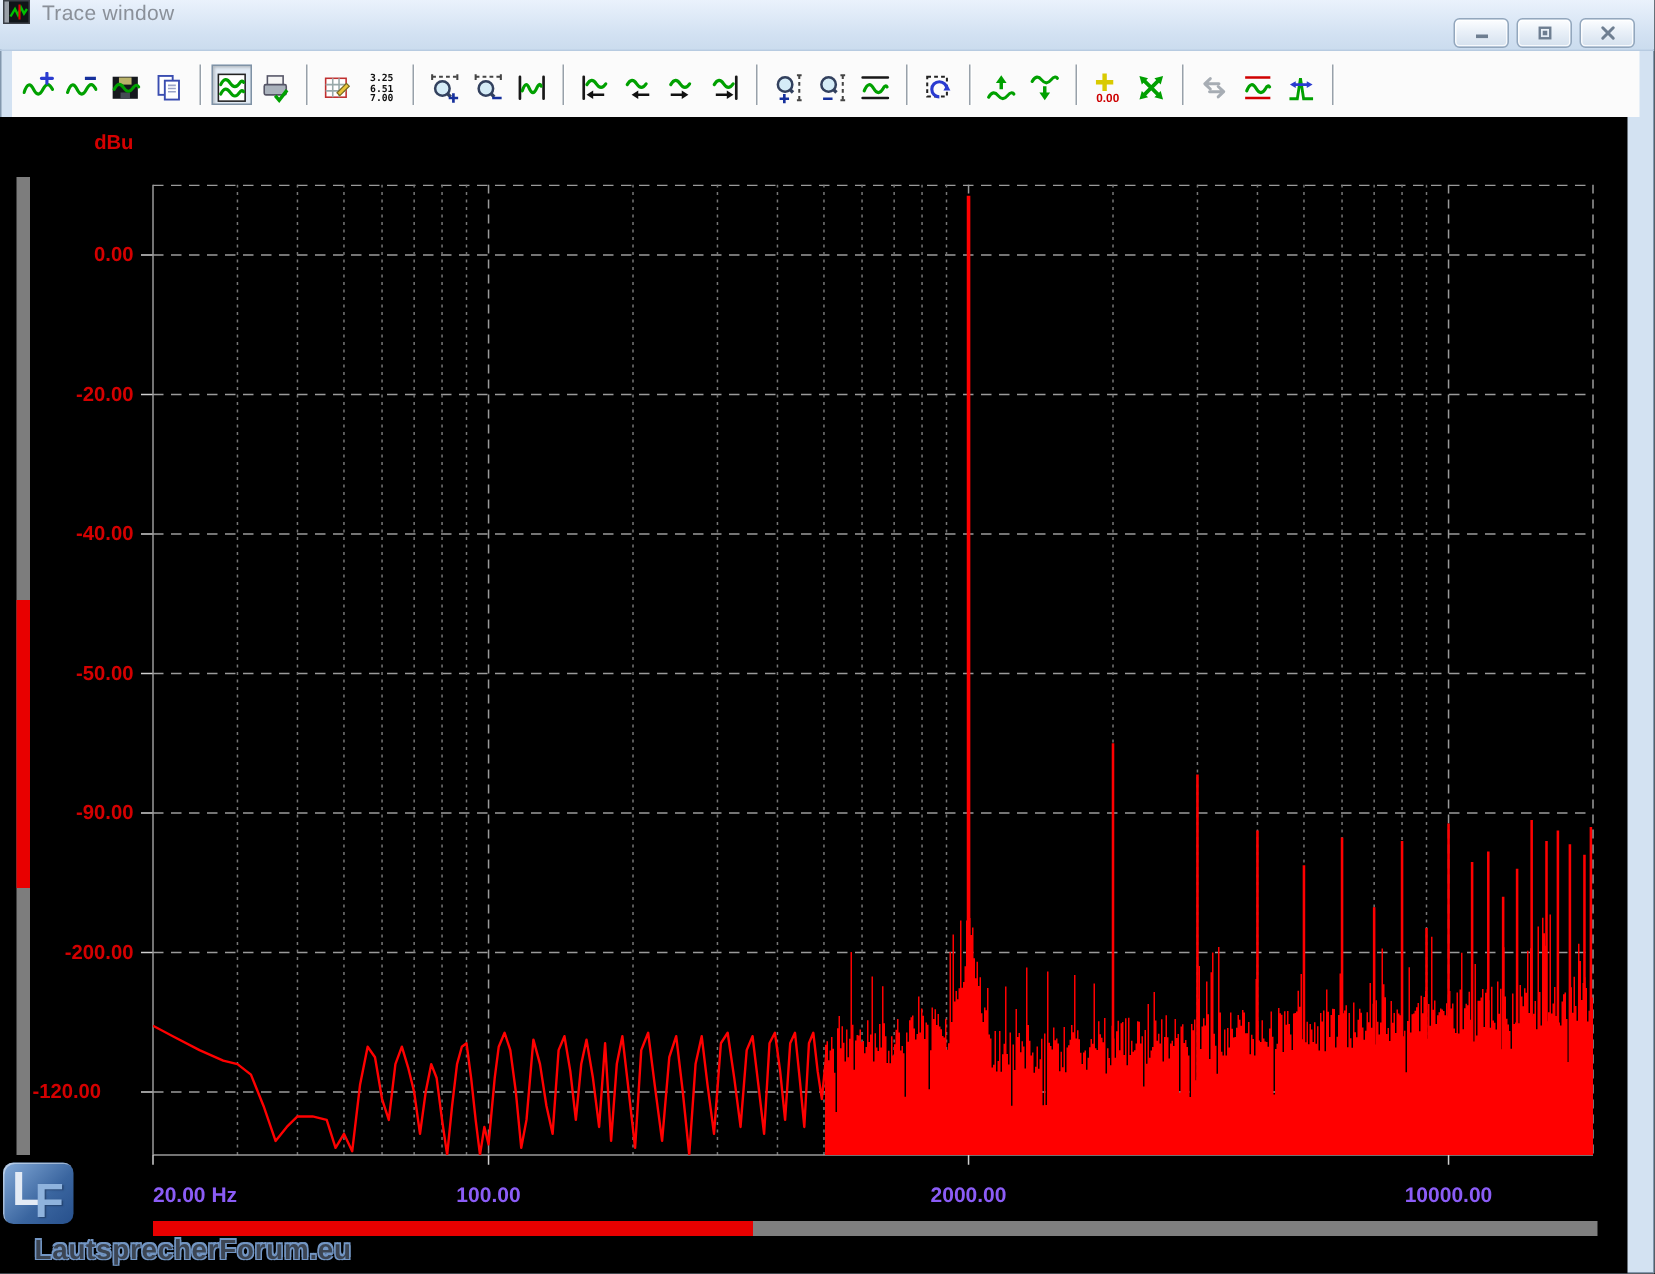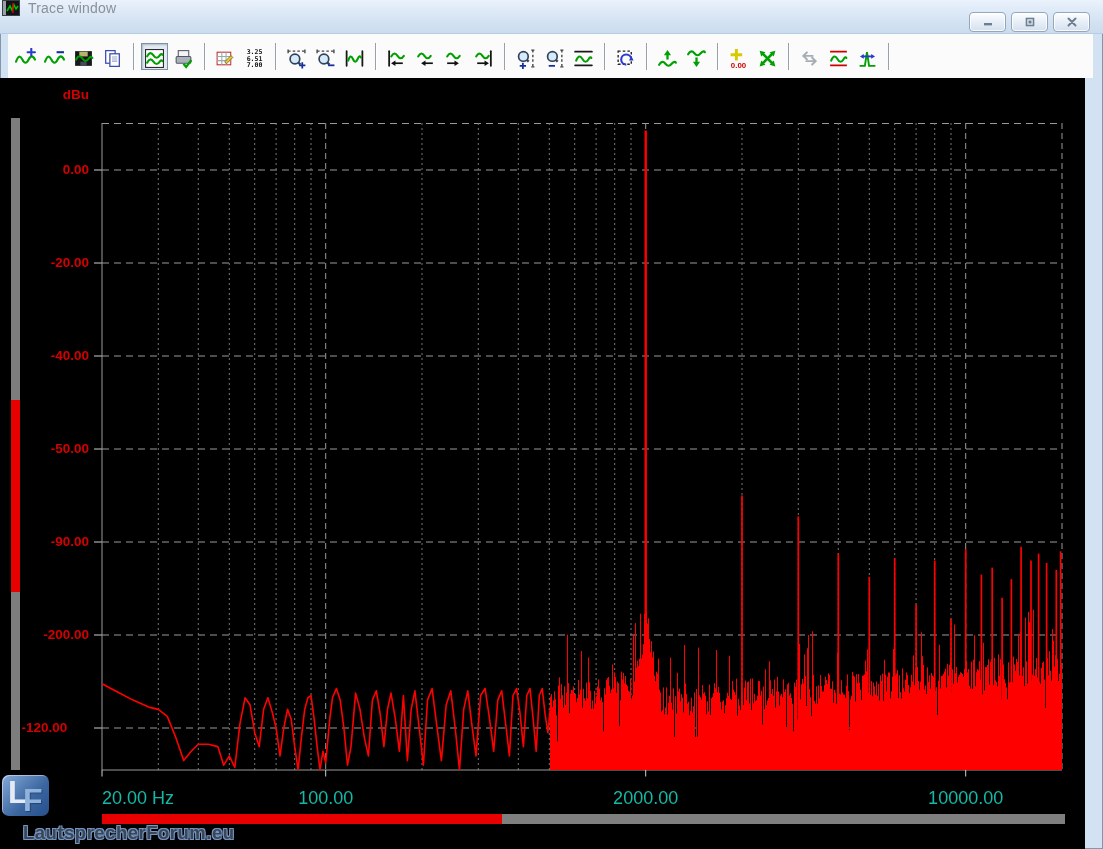--- a/index.html
+++ b/index.html
@@ -21,21 +21,21 @@
     display:flex;align-items:center;padding:0 3px;}
   .tbtn{width:27px;height:27px;margin:0 1px;border:1px solid transparent;background:transparent;
     display:flex;align-items:flex-end;justify-content:center;padding:0;}
   .tbtn svg{width:21px;height:21px;display:block;}
   .tbtn.pressed{border:1px solid #7f92a5;background:#e2ebf5;box-shadow:inset 1px 1px 2px rgba(0,0,0,.22);}
   .sep{width:1px;height:27px;background:#98a1aa;box-shadow:1px 0 0 #fff;margin:0 6px;flex:0 0 auto;}
   .nums{font-family:"DejaVu Sans Mono",monospace;font-size:6.5px;line-height:6.5px;font-weight:bold;color:#111;text-align:left;}
   
   .client{position:absolute;left:0;top:78px;width:1085px;height:842px;background:#000;overflow:hidden;}
   .ylab{position:absolute;left:0;width:89px;text-align:right;color:#d40000;font-size:13.5px;font-weight:600;}
-  .xlab{position:absolute;color:#14b8a6;font-size:18px;font-weight:400;white-space:nowrap;}
+  .xlab{position:absolute;color:#8b5cf6;font-size:14px;font-weight:700;white-space:nowrap;}
   #plot{position:absolute;left:92px;top:45px;}
   .meter{position:absolute;left:11px;top:40px;width:9px;height:652px;}
   .meter .seg{position:absolute;left:0;width:9px;}
   .hscroll{position:absolute;left:102px;top:736px;width:963px;height:10px;}
   .hscroll .fill{position:absolute;left:0;top:0;height:10px;}
   .hscroll .rest{position:absolute;top:0;height:10px;right:0;}
   
   .logo{position:absolute;left:2px;top:697px;width:47px;height:41px;border-radius:7px;
     background:linear-gradient(135deg,#84aad8,#3a659f 60%,#27508c);box-shadow:inset 1px 1px 0 rgba(255,255,255,.45);overflow:hidden;}
   .logo .l{position:absolute;left:6px;top:-1px;font-size:32px;font-weight:bold;color:#e4ebf5;font-family:"Liberation Sans",sans-serif;}

